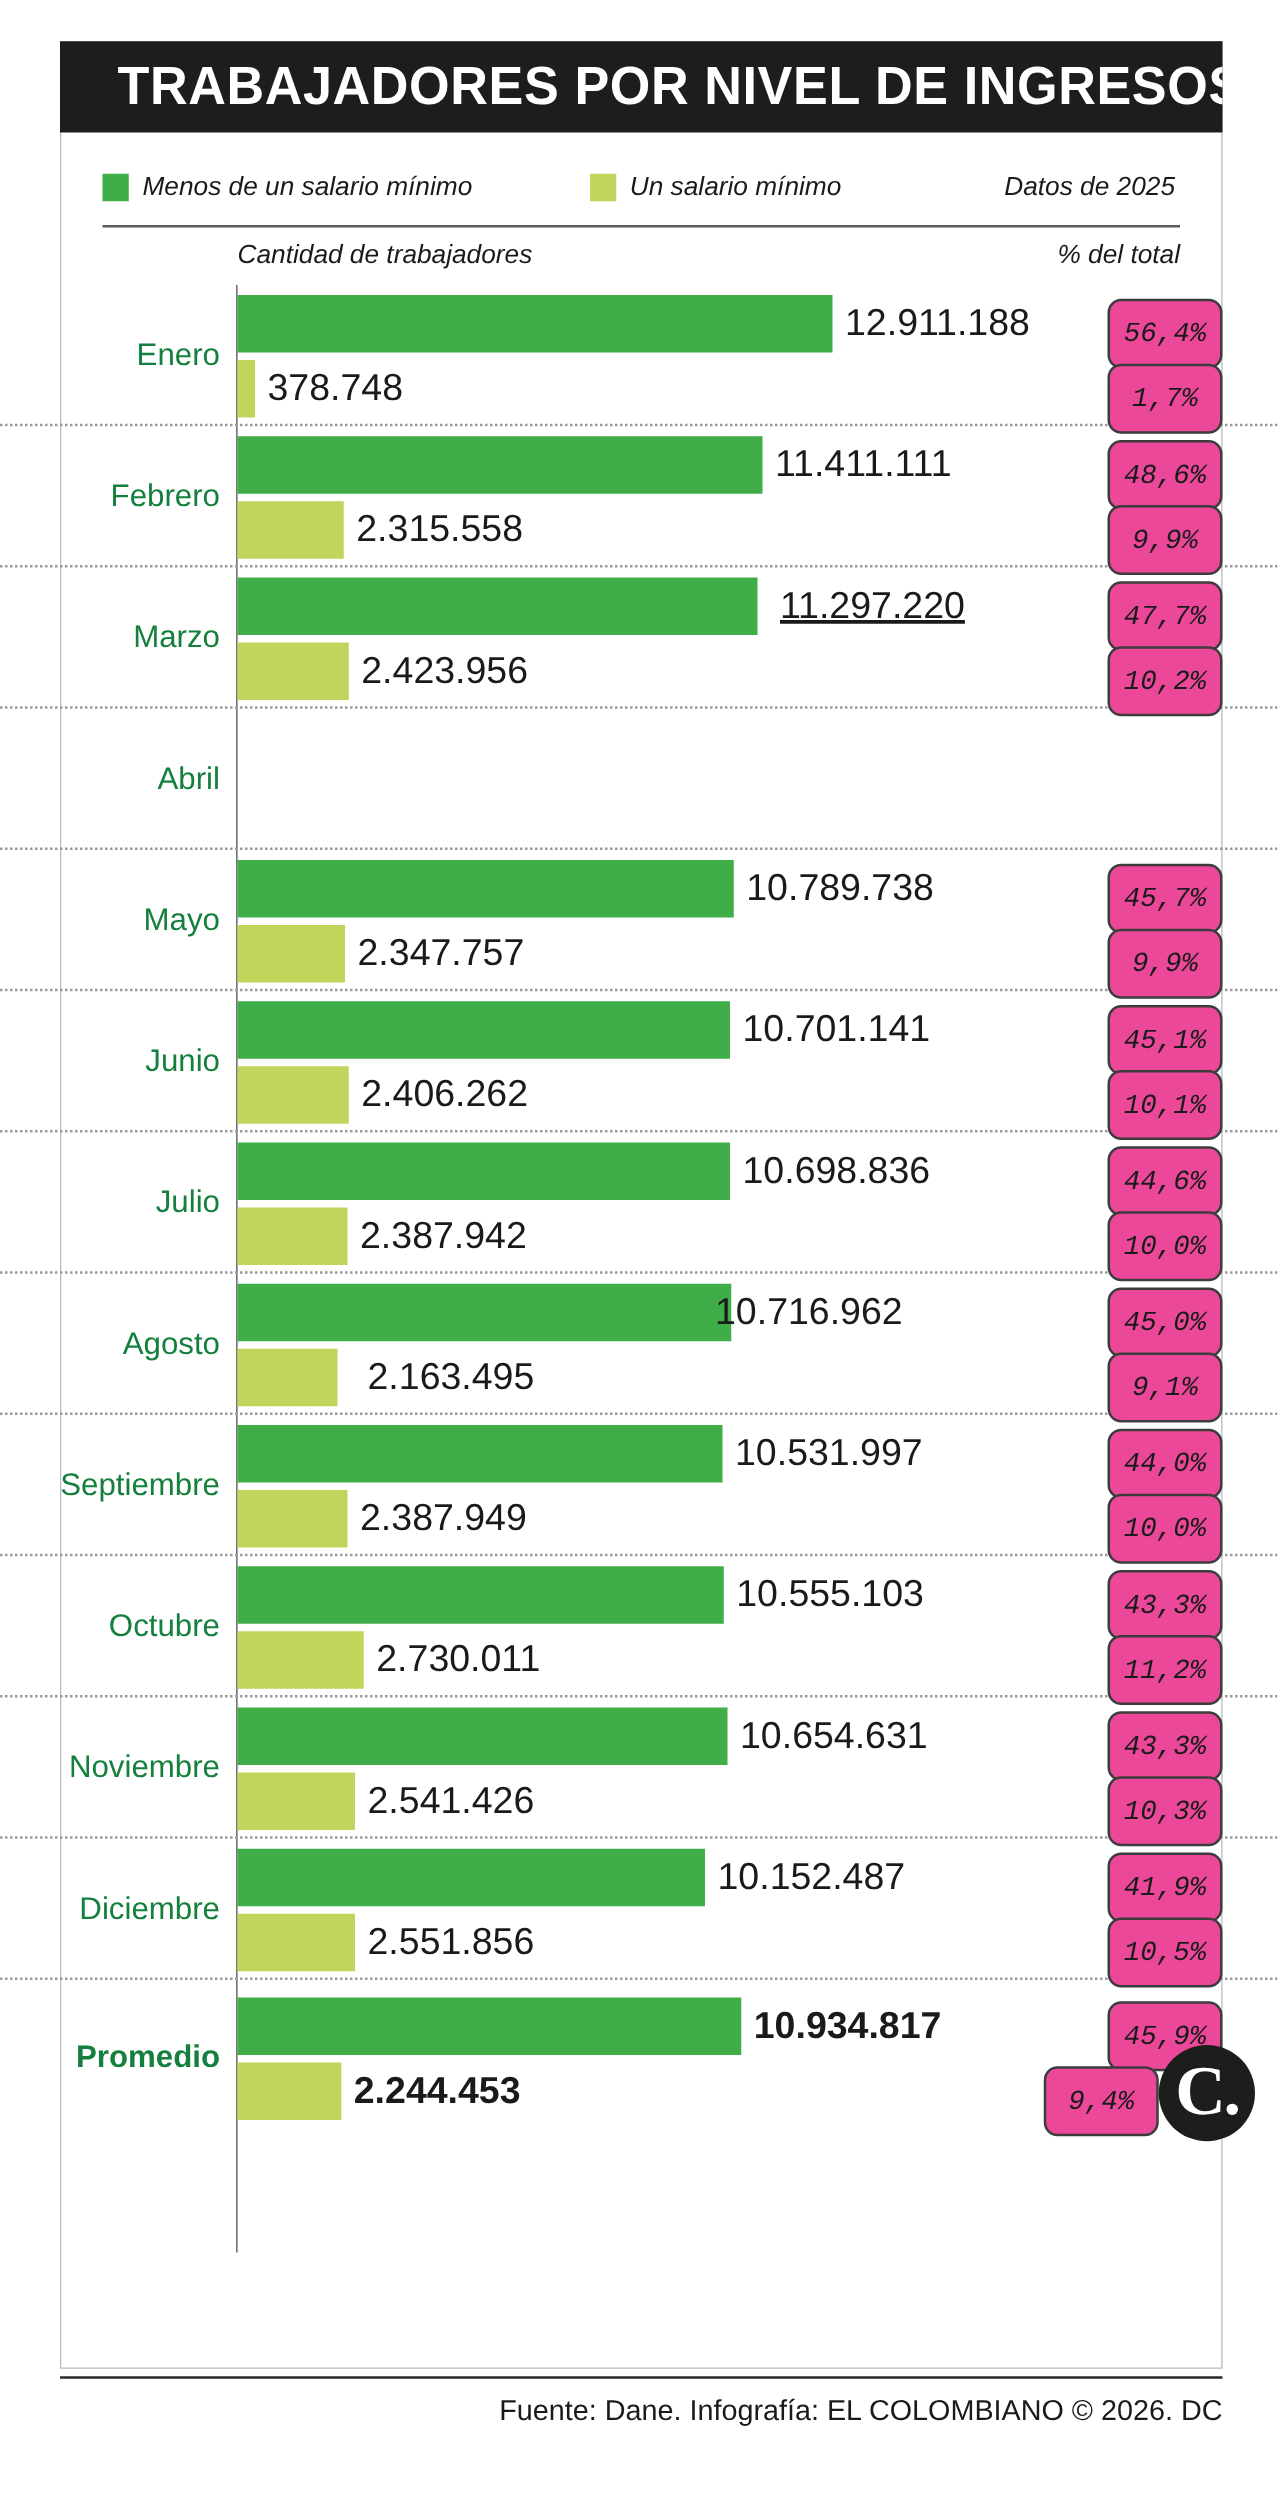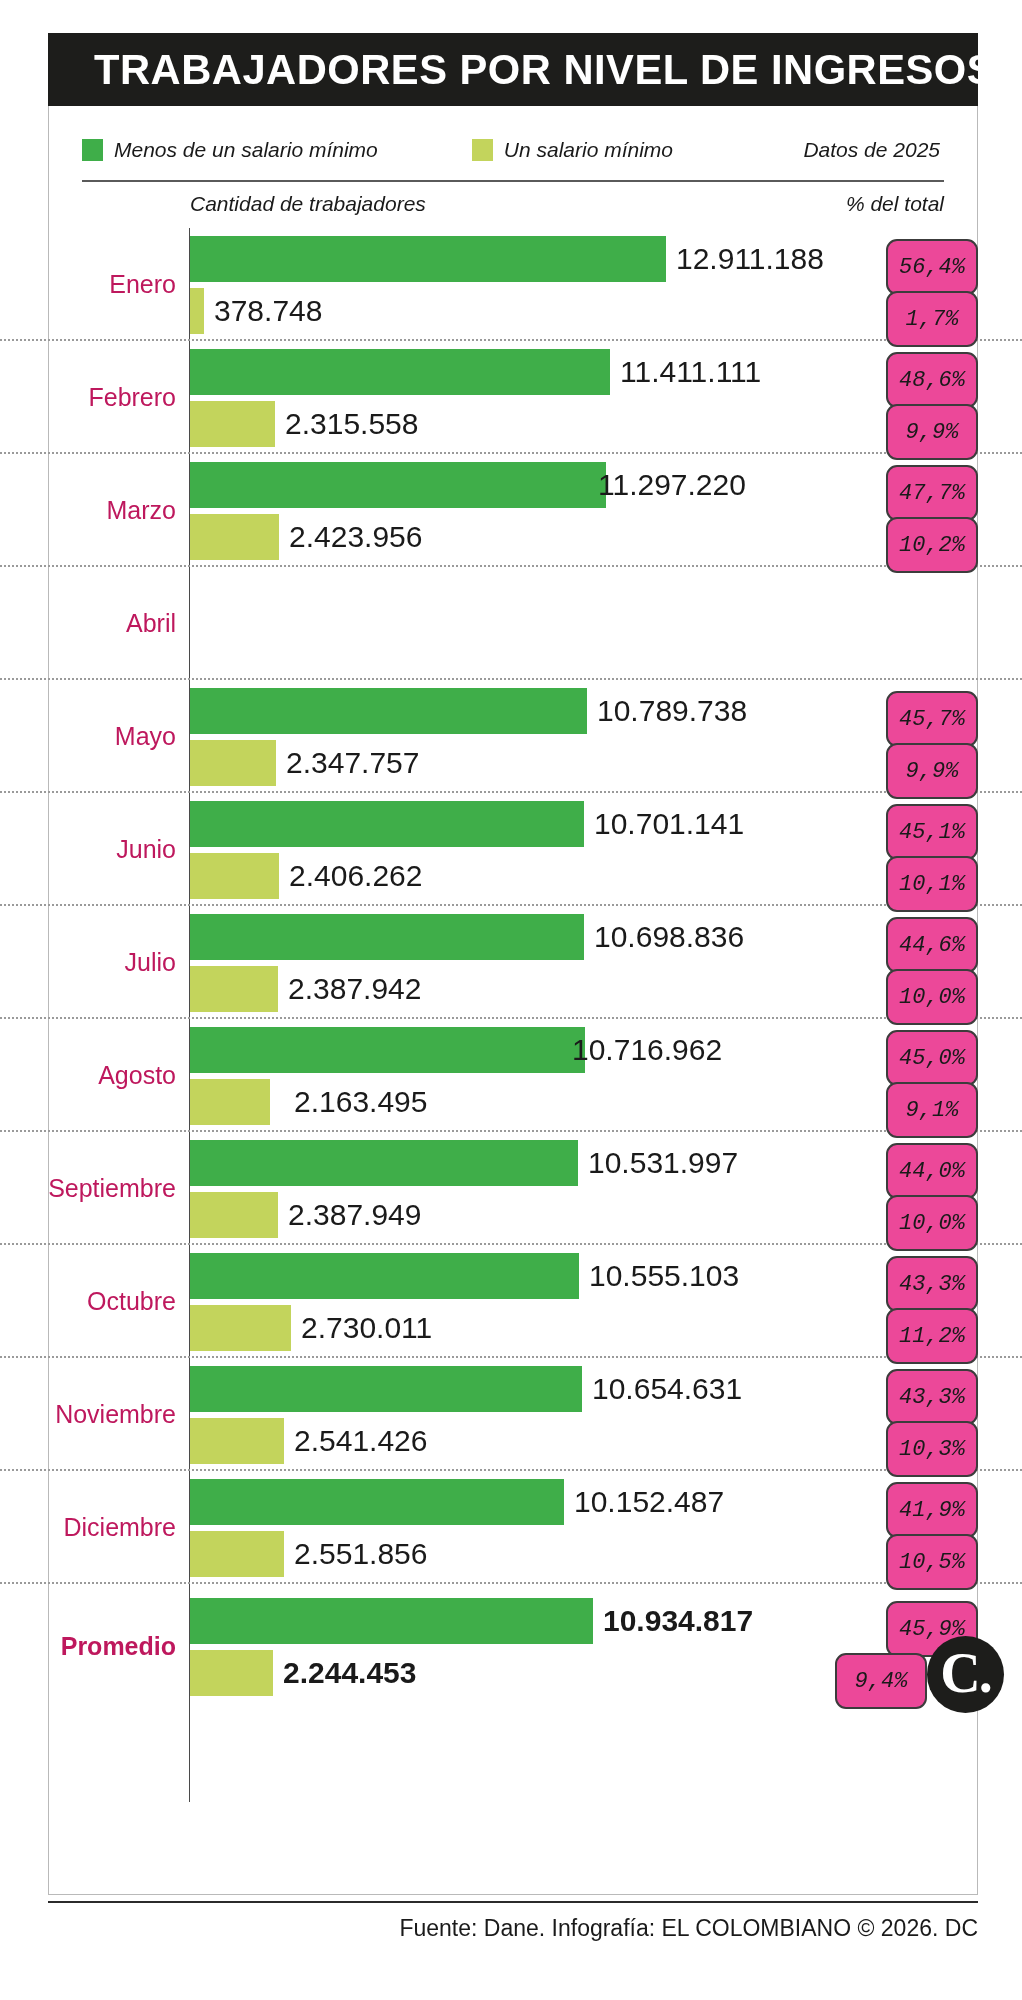--- a/index.html
+++ b/index.html
@@ -102,21 +102,21 @@
     height:113px;
     border-bottom:2px dotted #9a9a9a;
     box-sizing:border-box;
   }
   .row.last{border-bottom:none;height:123px;}
   .row .label{
     position:absolute;
     left:0;width:176px;
     text-align:right;
     top:50%;transform:translateY(-50%);
-    font-size:25px;color:#be185d;white-space:nowrap;
+    font-size:25px;color:#15803d;white-space:nowrap;
     line-height:1.05;
   }
   .row.promedio .label{font-weight:700;font-size:25px;}
 
   .barwrap{
     position:absolute;
     left:190px; right:0;
     top:0;height:100%;
   }
   .bar{
@@ -235,21 +235,21 @@
           <div class="val v2" style="left: 95px;">2.315.558</div>
           <div class="pill p1">48,6%</div>
           <div class="pill p2">9,9%</div>
         </div>
       </div>
       <div class="row">
         <div class="label">Marzo</div>
         <div class="barwrap">
           <div class="bar b1" style="width: 416px; background: rgb(63, 174, 73);"></div>
           <div class="bar b2" style="width: 89px; background: rgb(195, 212, 92);"></div>
-          <div class="val v1" style="left: 408px;">11.297.220</div>
+          <div class="val v1" style="left: 434px; text-decoration: underline;">11.297.220</div>
           <div class="val v2" style="left: 99px;">2.423.956</div>
           <div class="pill p1">47,7%</div>
           <div class="pill p2">10,2%</div>
         </div>
       </div>
       <div class="row">
         <div class="label">Abril</div>
       </div>
       <div class="row">
         <div class="label">Mayo</div>

